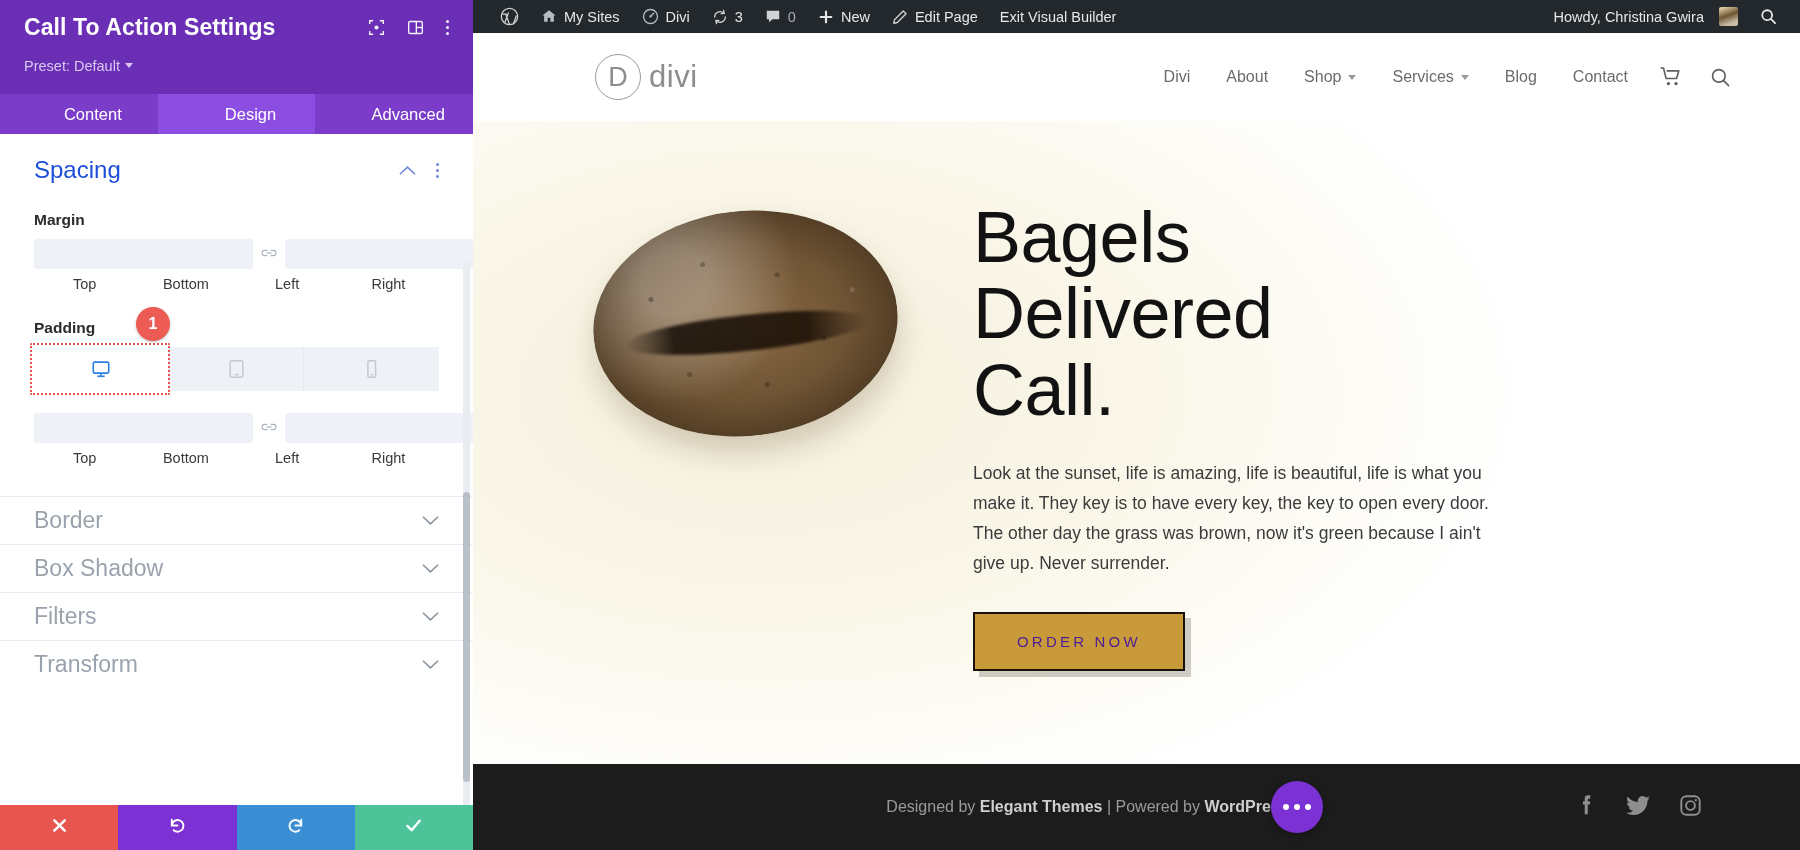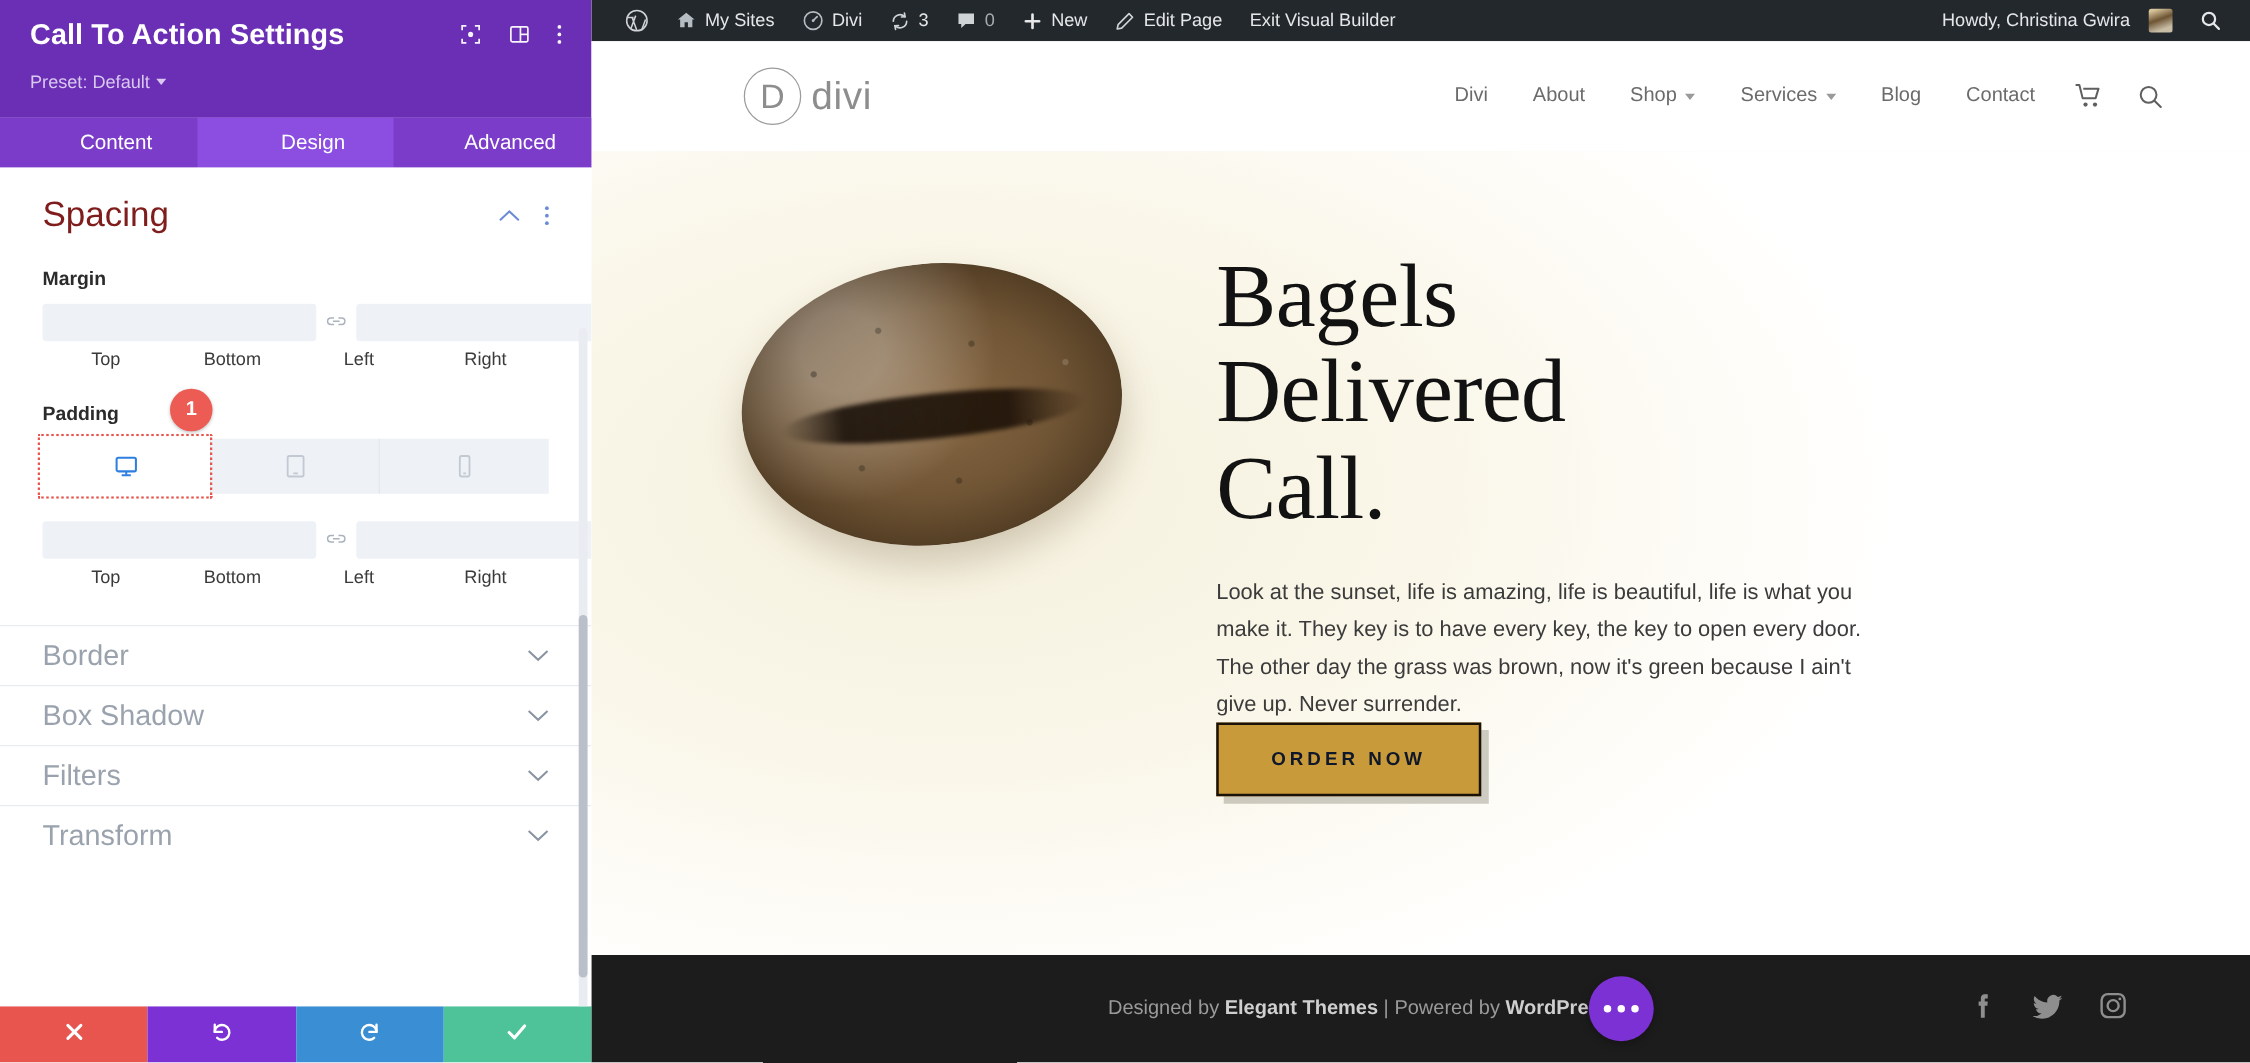--- a/index.html
+++ b/index.html
@@ -46,21 +46,21 @@
     color: #fff; font-size: 16.5px; cursor: pointer; height: 100%;
     background: #7b3dc9;
     padding-left: 28px;
   }
   .tab.active { background: #8c4ee0; }
 
   .panel-body { flex: 1 1 auto; overflow: hidden; position: relative; background:#fff; }
 
   .section-open { padding: 22px 34px 0 34px; }
   .sec-head { display: flex; align-items: center; }
-  .sec-title { color: #7f1d1d; font-size: 28px; font-weight: 400; flex: 1 1 auto; }
+  .sec-title { color: #1d4ed8; font-size: 24px; font-weight: 400; flex: 1 1 auto; }
   .sec-title.muted { color: #9aa3ad; }
   .sec-actions { display: flex; align-items: center; gap: 20px; }
   .chev { color:#8a94a0; display:flex; cursor:pointer;}
   .dots-v { display:flex; flex-direction:column; gap:3px; cursor:pointer;}
   .dots-v i { width:3px;height:3px;border-radius:50%;background:#6c8bd6; display:block;}
 
   .field-label { font-size: 15.5px; color: #2b2b2b; font-weight: bold; margin: 27px 0 10px 0; position: relative; }
 
   .quad-row { display:flex; align-items:flex-start; }
   .quad-half { display:flex; align-items:center; flex:1 1 50%; }
@@ -192,34 +192,34 @@
       radial-gradient(circle at 75% 60%, rgba(0,0,0,.3) 0 2px, transparent 3px),
       radial-gradient(circle at 30% 70%, rgba(0,0,0,.28) 0 2px, transparent 3px),
       radial-gradient(circle at 55% 78%, rgba(0,0,0,.28) 0 2px, transparent 3px),
       radial-gradient(circle at 86% 40%, rgba(255,255,255,.18) 0 2px, transparent 3px),
       radial-gradient(circle at 46% 52%, rgba(255,255,255,.12) 0 3px, transparent 4px);
     opacity:.85;
   }
 
   .hero-right { padding-top: 78px; }
   .hero-h1 {
-    font-family: Liberation Serif, serif;
+    font-family: Liberation Sans, sans-serif;
     font-size: 72px; line-height: 1.06; color: #121212; font-weight: 400;
     letter-spacing: -.5px;
   }
   .hero-p {
     margin-top: 30px; font-size: 17.5px; line-height: 1.72; color: #3b3b3b;
     max-width: 520px;
   }
   .btn-order {
-    display: inline-block;
-    background: #c99a3a; color: #0f172a;
+    margin-top: 34px; display: inline-block;
+    background: #c99a3a; color: #4c1d95;
     border: 2.5px solid #1a1208;
     box-shadow: 6px 6px 0 rgba(40,30,15,.22);
-    padding: 19px 42px; font-size: 15px; letter-spacing: 3.2px; font-weight: bold;
+    padding: 19px 42px; font-size: 15px; letter-spacing: 3.2px; font-weight: normal;
     cursor: pointer;
   }
 
   .footer {
     height: 86px; background: #1c1c1c; display: flex; align-items: center;
     padding: 0 98px 0 0; position: relative; color: #9a9a9a; font-size: 16px;
   }
   .footer-credit { margin: 0 auto; }
   .footer-credit b { color: #cfcfcf; font-weight: bold; }
   .footer-social { position:absolute; right: 98px; display: flex; gap: 28px; align-items:center; color: #8e8e8e; }

